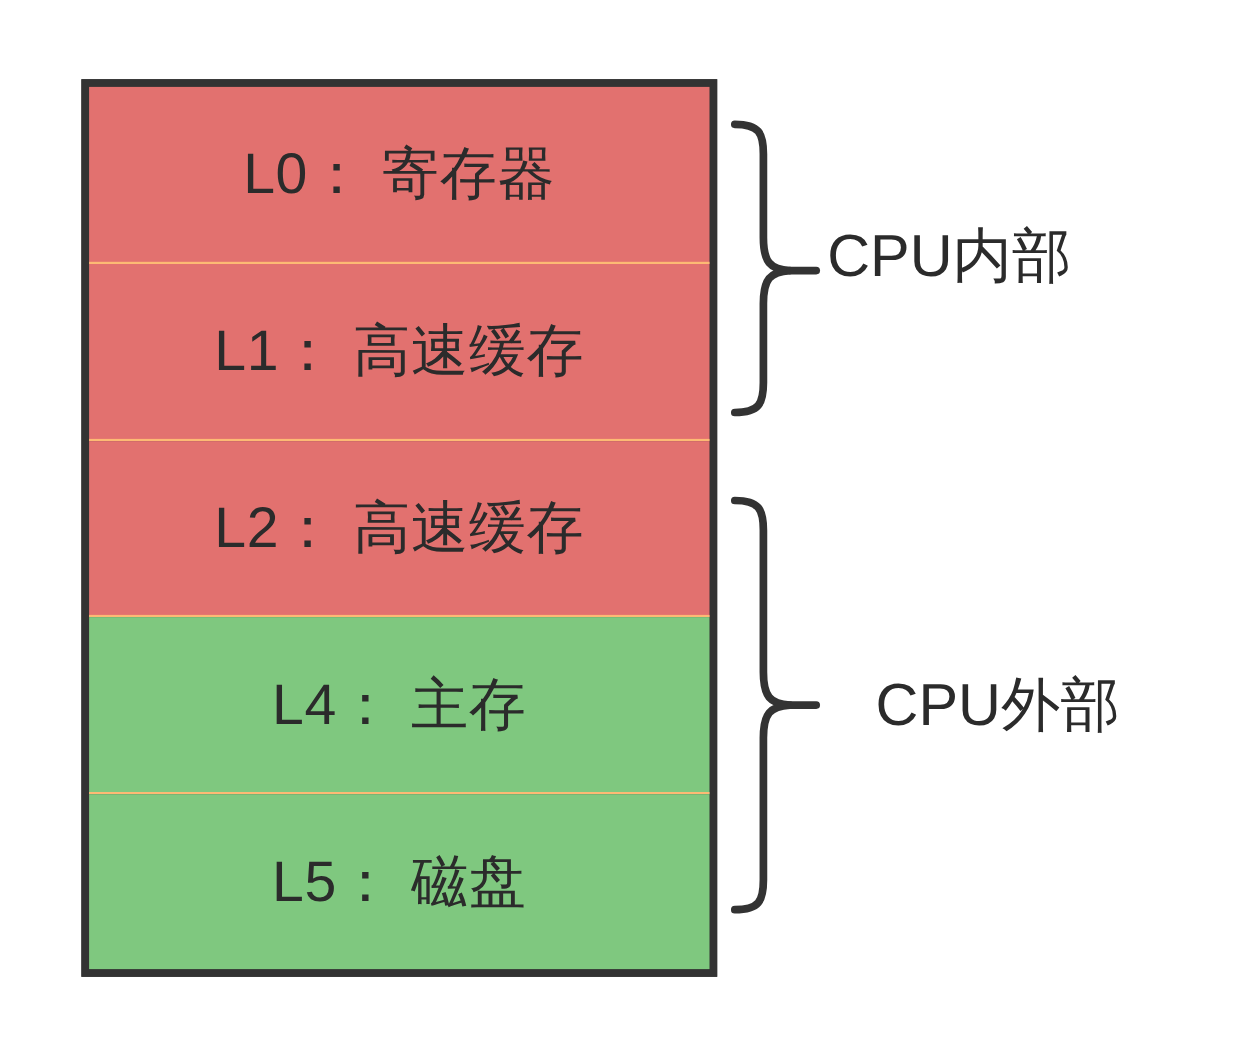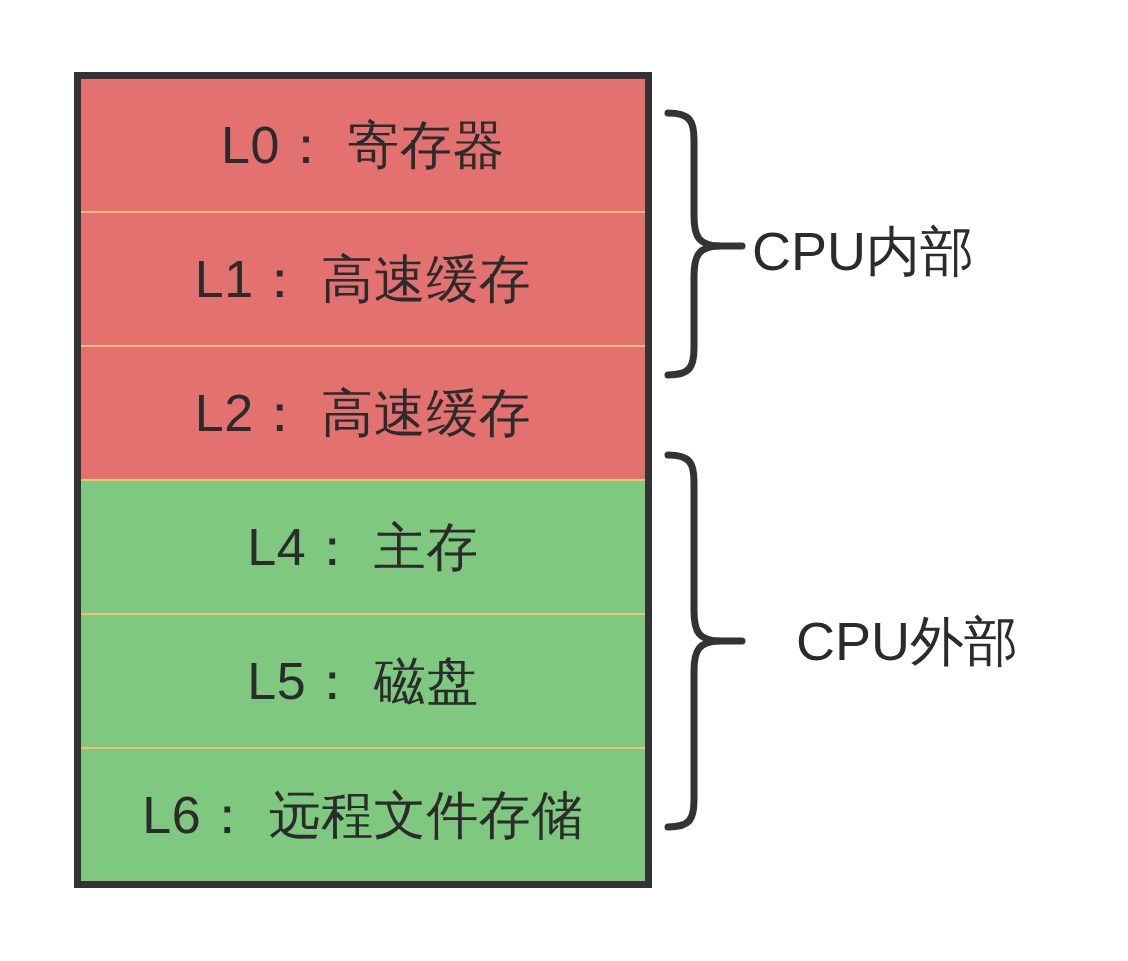--- a/index.html
+++ b/index.html
@@ -73,21 +73,21 @@
   }
 
   .group-label {
     position: absolute;
     font-size: 54px;
     line-height: 1;
     color: #2b2b2b;
     white-space: nowrap;
     font-weight: 400;
   }
-  #label-cpu-inside  { left: 752px; top: 224px; }
+  #label-cpu-inside  { left: 752px; top: 206px; }
   #label-cpu-outside { left: 752px; top: 614px; margin-left: 44px; }
 </style>
 </head>
 <body>
 
 <div id="diagram">
 
   <div class="stack">
     <div class="tier red">
       <span class="tier-label">L0： 寄存器</span>
@@ -96,23 +96,20 @@
       <span class="tier-label">L1： 高速缓存</span>
     </div>
     <div class="tier red">
       <span class="tier-label">L2： 高速缓存</span>
     </div>
     <div class="tier green">
       <span class="tier-label">L4： 主存</span>
     </div>
     <div class="tier green">
       <span class="tier-label">L5： 磁盘</span>
-    </div>
-    <div class="tier green">
-      <span class="tier-label">L6： 远程文件存储</span>
     </div>
   </div>
 
   <svg class="brace-svg" viewBox="0 0 1128 961">
 
     <path d="M 668 113
              C 690 113, 694 121, 694 140
              L 694 216
              C 694 238, 700 245, 718 246
              C 700 247, 694 254, 694 276

